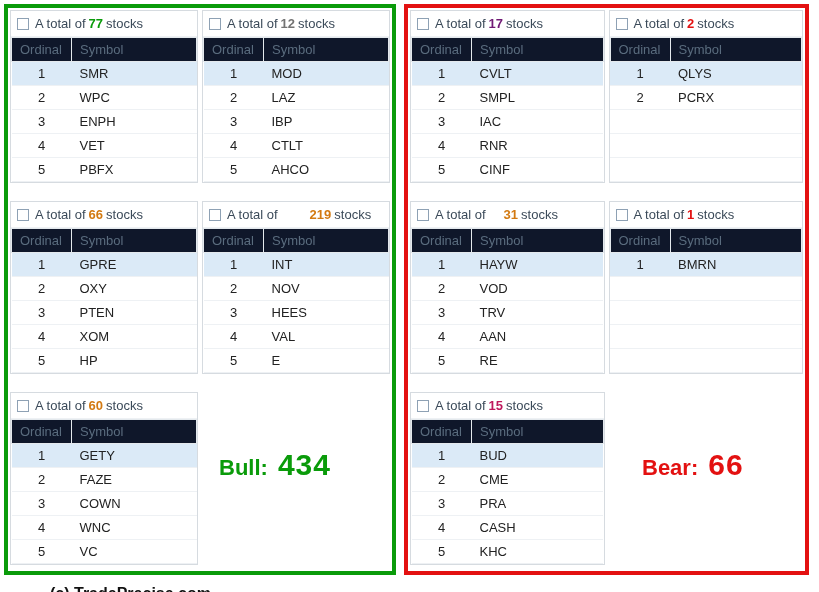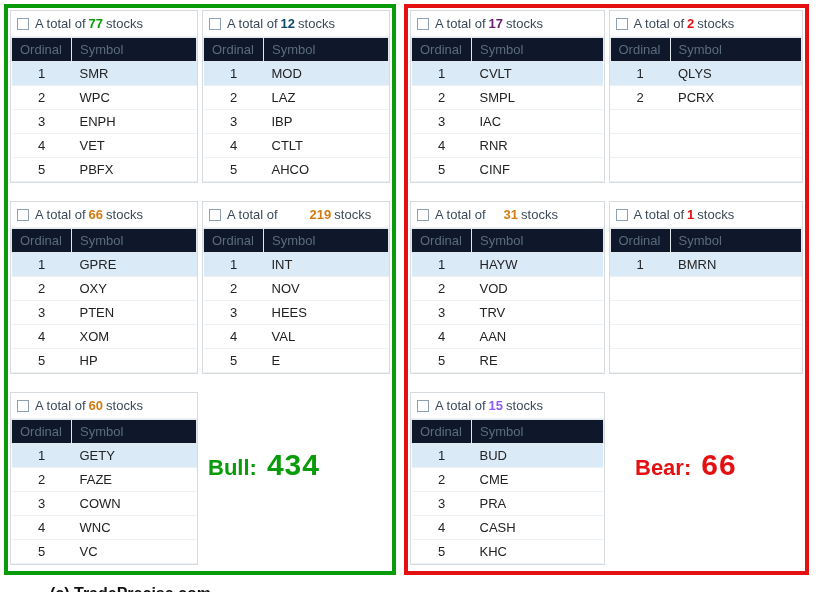--- a/index.html
+++ b/index.html
@@ -16,22 +16,22 @@
   .hdr-txt { color: #3b4a59; }
   .hdr-num { font-weight: 700; margin: 0 3px; }
   .tbl { width: 100%; border-collapse: collapse; }
   .tbl th { text-align: left; font-weight: 400; color: #5a6c7e; background: #0f172a; border: 1px solid #e4e9ed; padding: 4px 8px; }
   .tbl td { border-bottom: 1px solid #eef1f4; padding: 4px 8px; color: #222; }
   .tbl tr.selected td { background: #dbeaf7; }
   .tbl td.ord { width: 60px; text-align: center; }
   .tbl tr.empty td { height: 22px; }
   .big-label { position: absolute; font-weight: 700; font-size: 22px; display: flex; align-items: baseline; gap: 10px; }
   .big-label .n { font-size: 30px; letter-spacing: 1px; }
-  .bull-label { color: #0a9b0a; left: 200px; top: 440px; }
-  .bear-label { color: #e31111; left: 227px; top: 440px; }
+  .bull-label { color: #0a9b0a; left: 211px; top: 440px; }
+  .bear-label { color: #e31111; left: 234px; top: 440px; }
   .copyright { font-weight: 700; font-size: 16px; padding: 6px 0 0 50px; color: #111; }
 </style>
 </head>
 <body>
 
 <div class="wrap">
   <div class="panel bull">
     <div class="cols">
       <div class="col" id="bull-left">
           <div class="card">
@@ -147,21 +147,21 @@
                 </tr>
               </tbody>
             </table>
           </div>
         </div>
       <div class="col" id="bull-right">
           <div class="card">
             <div class="card-header">
               <span class="chk"></span>
               <span class="hdr-txt">A total of </span>
-              <span class="hdr-num" style="color: #0c4a6e;">12</span>
+              <span class="hdr-num" style="color: #737373;">12</span>
               <span class="hdr-txt"> stocks</span>
             </div>
             <table class="tbl">
               <thead>
                 <tr>
                   <th>Ordinal</th>
                   <th>Symbol</th>
                 </tr>
               </thead>
               <tbody>
@@ -309,21 +309,21 @@
                   <td class="ord">5</td>
                   <td>RE</td>
                 </tr>
               </tbody>
             </table>
           </div>
           <div class="card">
             <div class="card-header">
               <span class="chk"></span>
               <span class="hdr-txt">A total of </span>
-              <span class="hdr-num" style="color: #8b5cf6;">15</span>
+              <span class="hdr-num" style="color: #be185d;">15</span>
               <span class="hdr-txt"> stocks</span>
             </div>
             <table class="tbl">
               <thead>
                 <tr>
                   <th>Ordinal</th>
                   <th>Symbol</th>
                 </tr>
               </thead>
               <tbody>

